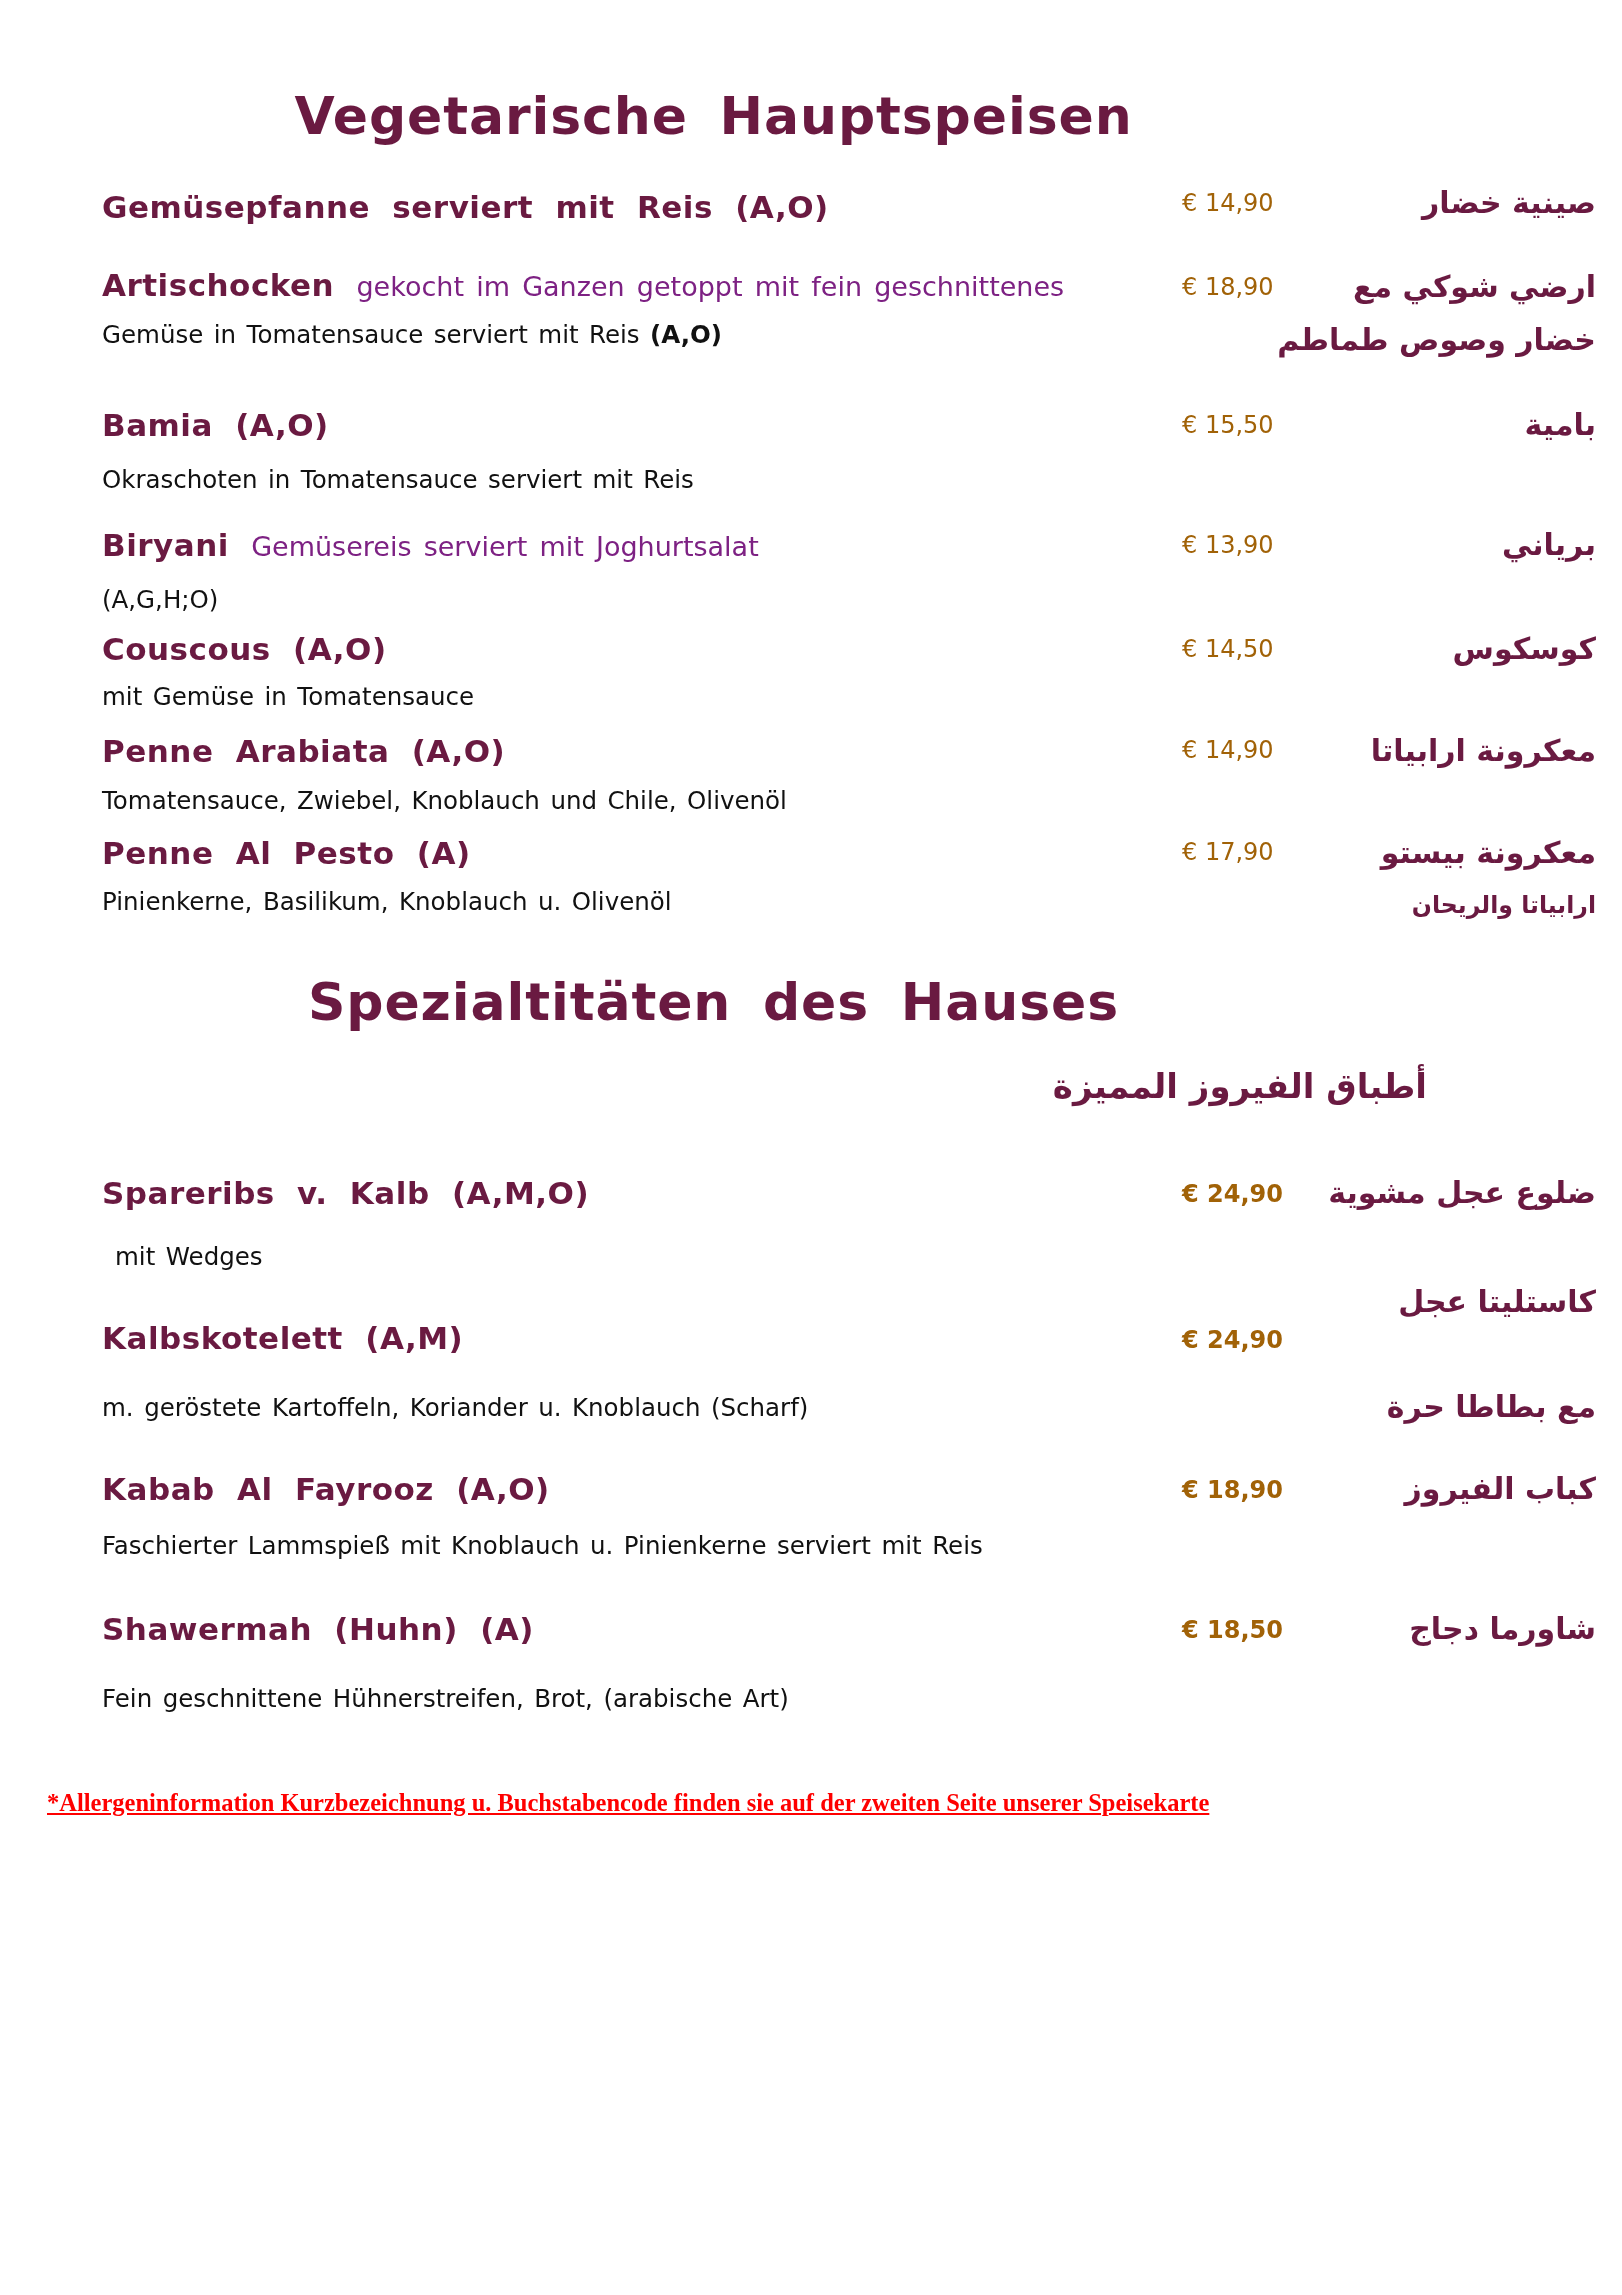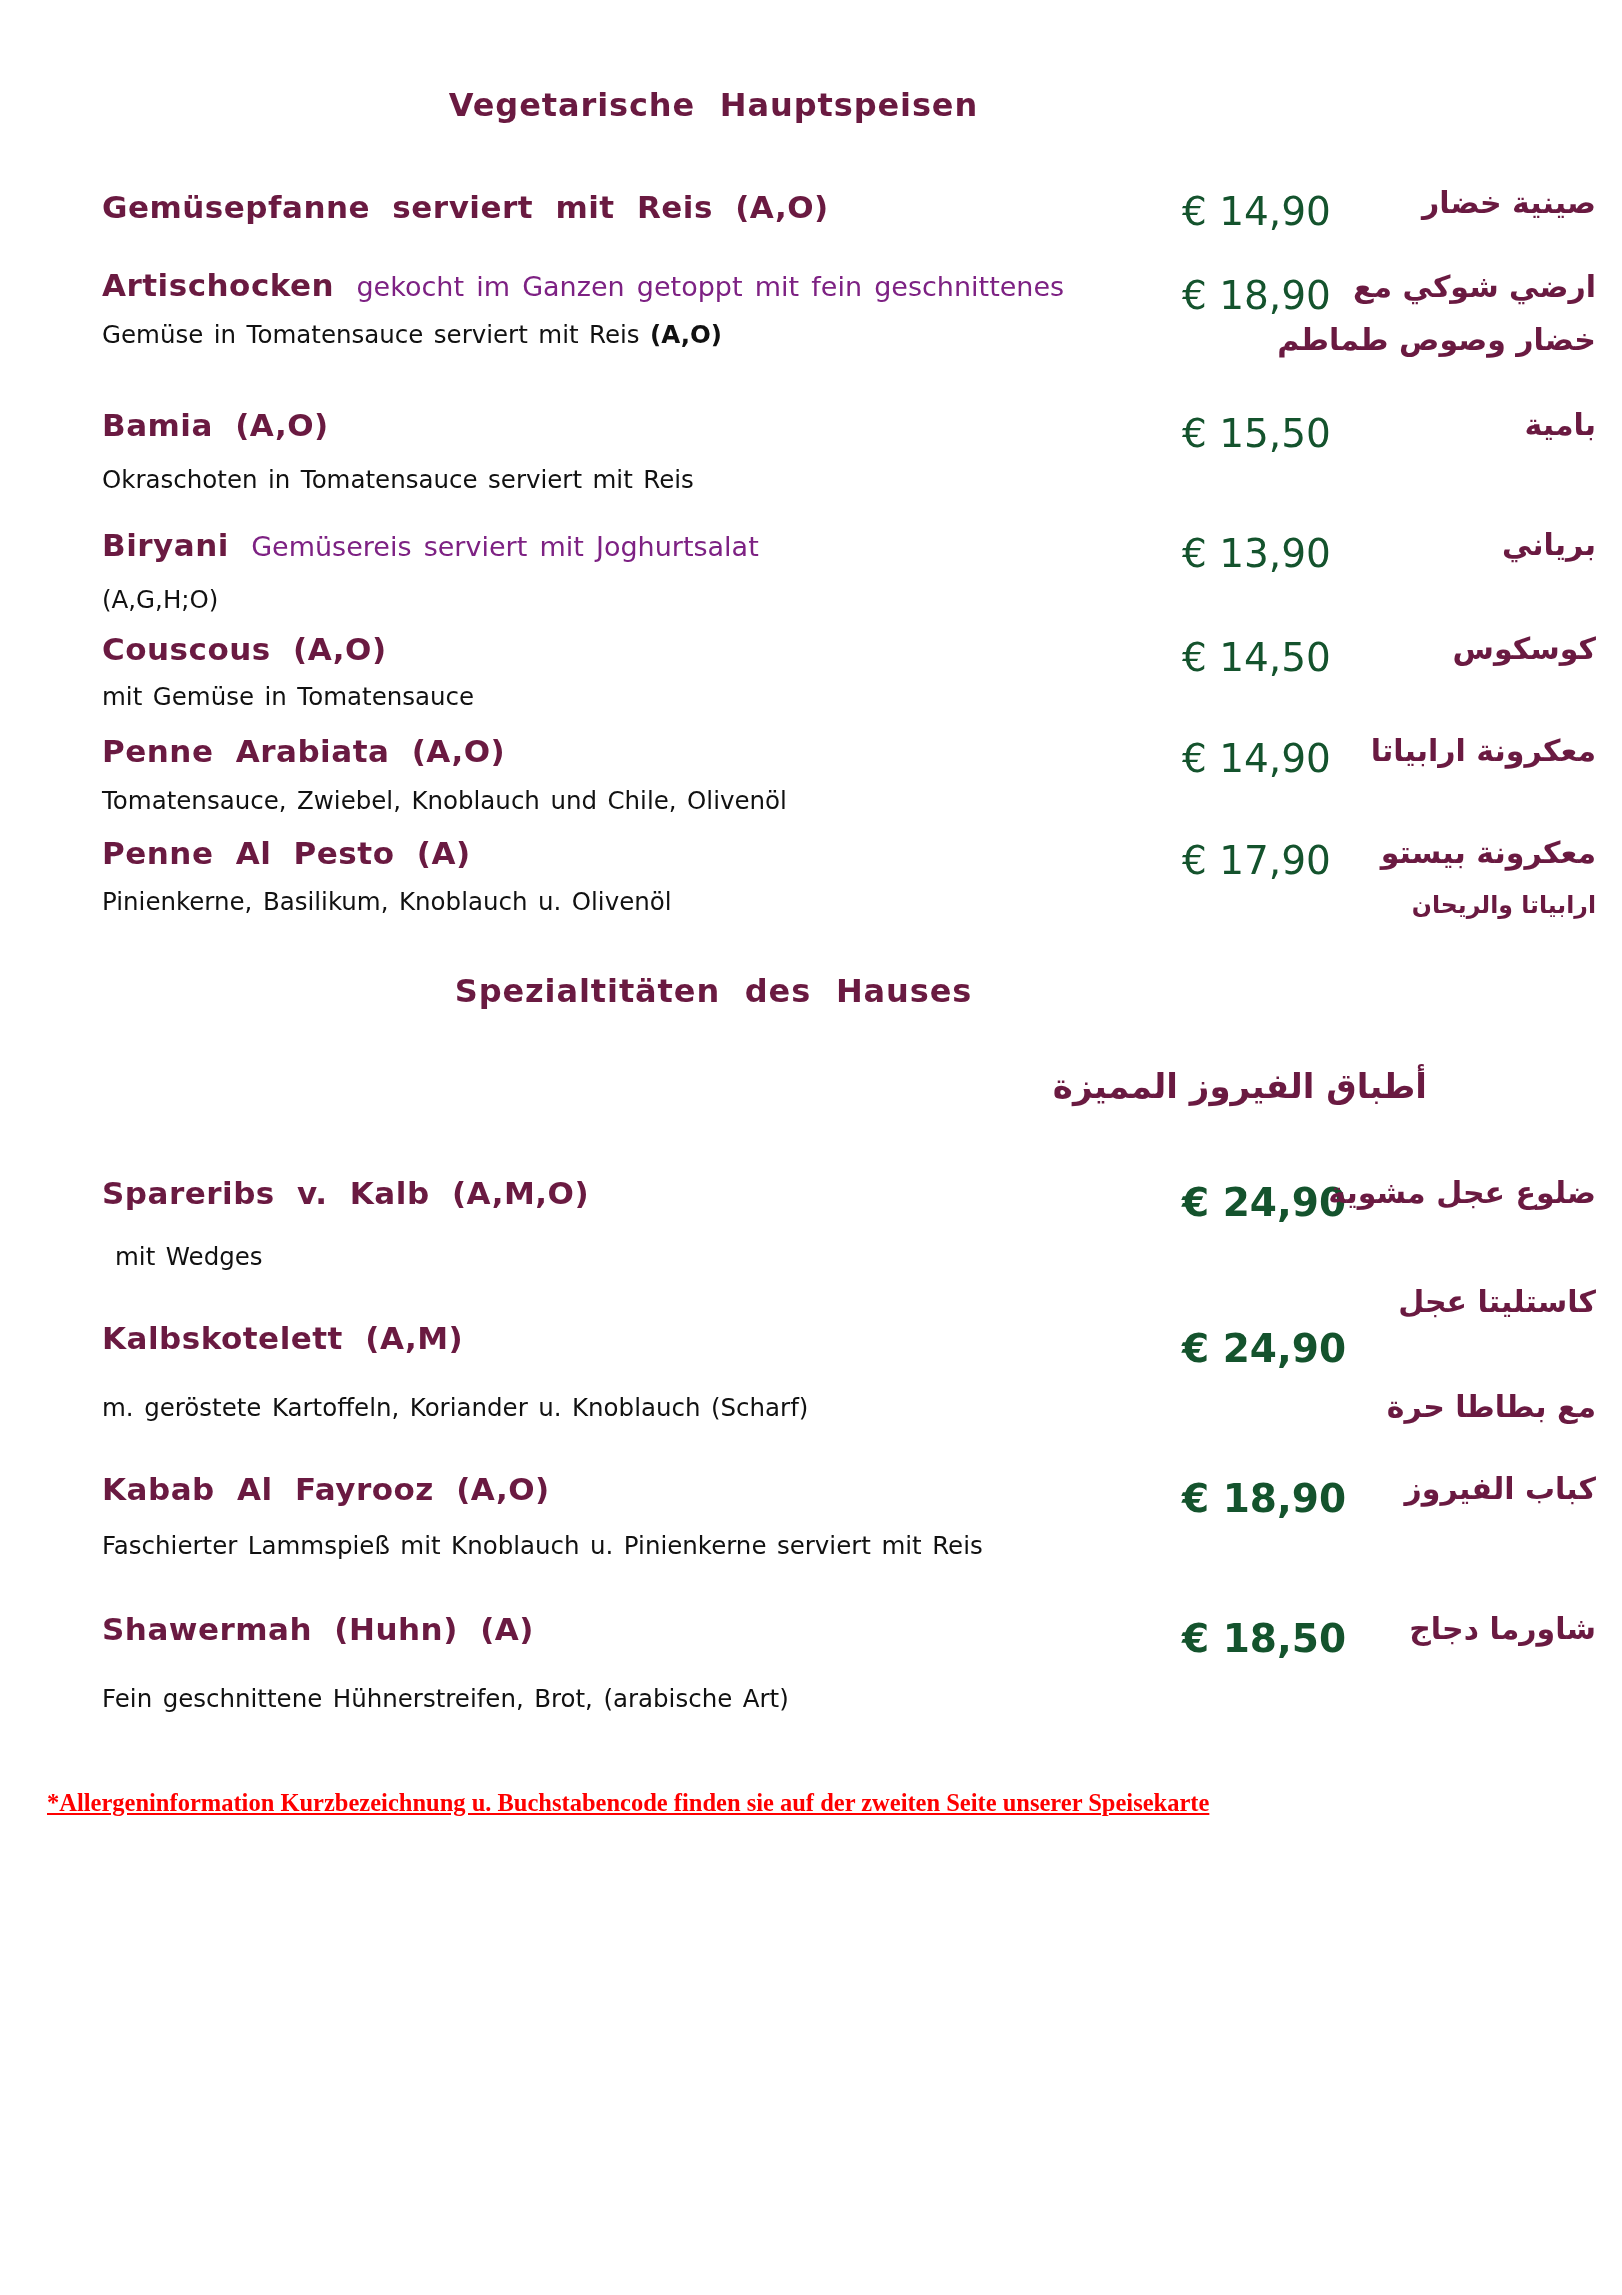--- a/index.html
+++ b/index.html
@@ -12,21 +12,21 @@
   body{
     width:1623px;height:2296px;
     background:#ffffff;
     font-family:"DejaVu Sans",sans-serif;
     position:relative;
     overflow:hidden;
   }
   .abs{position:absolute;}
   .section-title{
     left:0;width:1427px;text-align:center;
-    font-size:32px;font-weight:bold;color:var(--maroon);
+    font-size:52px;font-weight:bold;color:var(--maroon);
     word-spacing:12.7px;letter-spacing:0.9px;white-space:nowrap;
   }
   .section-title-ar{
     left:0;width:1427px;text-align:right;
     font-size:34px;font-weight:bold;color:var(--maroon);
     direction:rtl;white-space:nowrap;
   }
   .name{
     left:102px;
     font-size:31px;font-weight:bold;color:var(--maroon);
@@ -37,21 +37,21 @@
     word-spacing:3.6px;letter-spacing:0;
   }
   .desc{
     left:102px;
     font-size:24.5px;color:var(--ink);
     word-spacing:2.7px;white-space:nowrap;
   }
   .desc .b{font-weight:bold;}
   .price{
     left:1182px;width:182px;
-    font-size:39px;color:#14532d;white-space:nowrap;
+    font-size:24px;color:#a16207;white-space:nowrap;
   }
   .price-bold{font-weight:bold;}
   .ar{
     right:27px;
     font-size:30px;font-weight:bold;color:var(--maroon);
     direction:rtl;text-align:left;white-space:nowrap;
   }
   .ar-small{font-size:23.6px;}
   .footer-note{
     left:47px;top:1789px;

